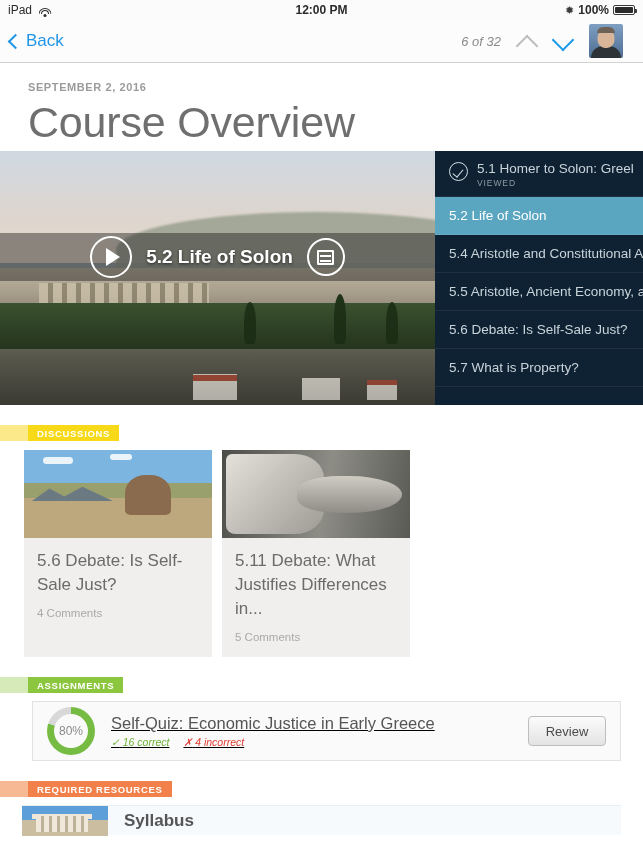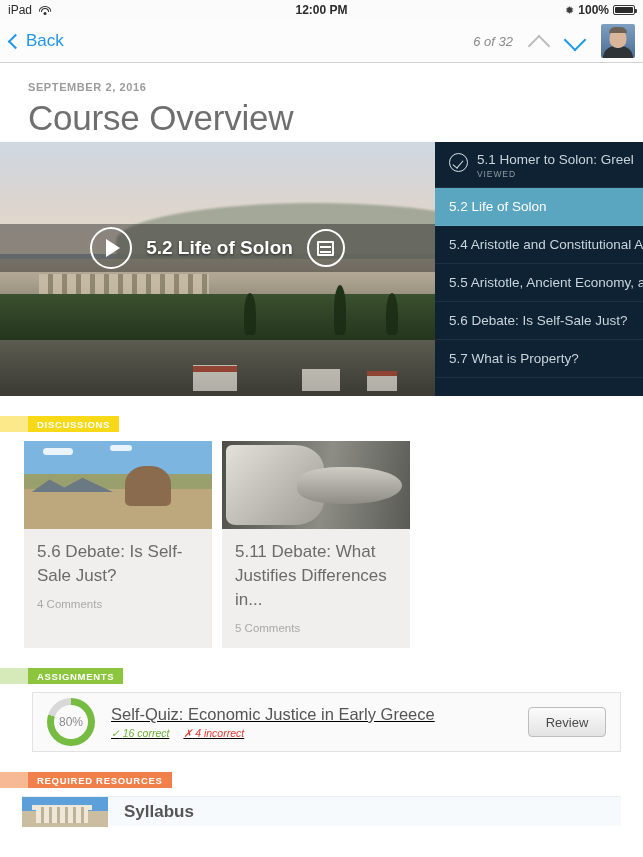--- a/index.html
+++ b/index.html
@@ -12,42 +12,42 @@
   .screen { position: relative; width: 643px; height: 857px; background:#fff; }
 
   
   .statusbar {
     height: 20px; width: 100%;
     display: flex; align-items: center;
     font-size: 12px; color: #2b2b2b;
     background: #fbfbfb;
     padding: 0 8px;
   }
-  .sb-left { display:flex; align-items:center; gap:6px; }
+  .sb-left { display:flex; align-items:flex-end; gap:6px; }
   .sb-center { position:absolute; left:0; right:0; text-align:center; font-size:12px; font-weight:bold; color:#2b2b2b; pointer-events:none;}
   .sb-right { margin-left:auto; display:flex; align-items:center; gap:4px; z-index:2;}
   .wifi { display:inline-block; width:13px; height:10px; position:relative; }
   .wifi i { position:absolute; border:1.6px solid #2b2b2b; border-bottom:none;
             border-radius:50% 50% 0 0 / 100% 100% 0 0; left:50%; transform:translateX(-50%); }
   .wifi i:nth-child(1){ width:13px; height:6px; bottom:3px;}
   .wifi i:nth-child(2){ width:8px; height:4px; bottom:3px;}
   .wifi i:nth-child(3){ width:3px; height:3px; bottom:0; border-radius:50%; background:#2b2b2b; border:none;}
   .battery { width:22px; height:10px; border:1px solid #3a3a3a; border-radius:2px; position:relative; }
   .battery::after{content:"";position:absolute;right:-3px;top:2.5px;width:2px;height:4px;background:#3a3a3a;border-radius:0 1px 1px 0;}
   .battery i{position:absolute;left:1px;top:1px;bottom:1px;right:1px;background:#2b2b2b;border-radius:1px;}
   .bt { font-size:11px; color:#3a3a3a; }
   .pct { font-size:12px; font-weight:bold;}
 
   
   .navbar {
     height: 43px; width:100%;
     background:#fcfcfc;
     border-bottom:1px solid #d2d2d2;
     display:flex; align-items:center;
-    padding: 0 8px 0 10px;
+    padding: 0 20px 0 10px;
     position:relative;
   }
   .back { display:flex; align-items:center; gap:4px; color:#2196e8; font-size:17px; cursor:pointer;}
   .chev-left { width:11px; height:11px; border-left:2.6px solid #2196e8; border-bottom:2.6px solid #2196e8;
                transform:rotate(45deg); display:inline-block; margin-right:1px;}
   .nav-right { margin-left:auto; display:flex; align-items:center; gap:16px; }
   .pager { font-size:13px; font-style:italic; color:#8a8a8a; }
   .chev-up, .chev-down { width:20px; height:20px; position:relative; cursor:pointer; }
   .chev-up::after { content:""; position:absolute; left:2px; top:7px; width:14px; height:14px;
         border-left:2.2px solid #bcbcbc; border-top:2.2px solid #bcbcbc; transform:rotate(45deg);}
@@ -58,21 +58,21 @@
   .avatar .face { position:absolute; left:50%; top:5px; transform:translateX(-50%);
             width:17px; height:19px; border-radius:48% 48% 44% 44%; background:#d9b69a;}
   .avatar .hair { position:absolute; left:50%; top:3px; transform:translateX(-50%);
             width:18px; height:6px; border-radius:9px 9px 0 0; background:#6d6255;}
   .avatar .body { position:absolute; left:50%; bottom:0; transform:translateX(-50%);
             width:30px; height:12px; border-radius:14px 14px 0 0; background:#2e3338;}
 
   
   .content { position:relative; }
   .date { margin: 18px 0 0 28px; font-size:11px; letter-spacing:0.6px; font-weight:bold; color:#9b9b9b; }
-  .page-title { margin: 5px 0 0 28px; font-size:35px; font-weight:300; color:#6f6f6f; letter-spacing:-0.2px;}
+  .page-title { margin: 5px 0 0 28px; font-size:43px; font-weight:300; color:#6f6f6f; letter-spacing:-0.2px;}
 
   
   .badge-row { display:flex; align-items:center; height:16px; margin-top:20px; }
   .badge-pre { width:28px; height:16px; }
   .badge-lbl { height:16px; display:flex; align-items:center; padding:0 9px;
                font-size:9.5px; font-weight:bold; letter-spacing:0.7px; color:#fff; }
 
   
   .video-block { position:relative; width:643px; height:254px; margin-top:4px; overflow:hidden; }
   .hero { position:absolute; inset:0; background:#9aa2a6; overflow:hidden; }

